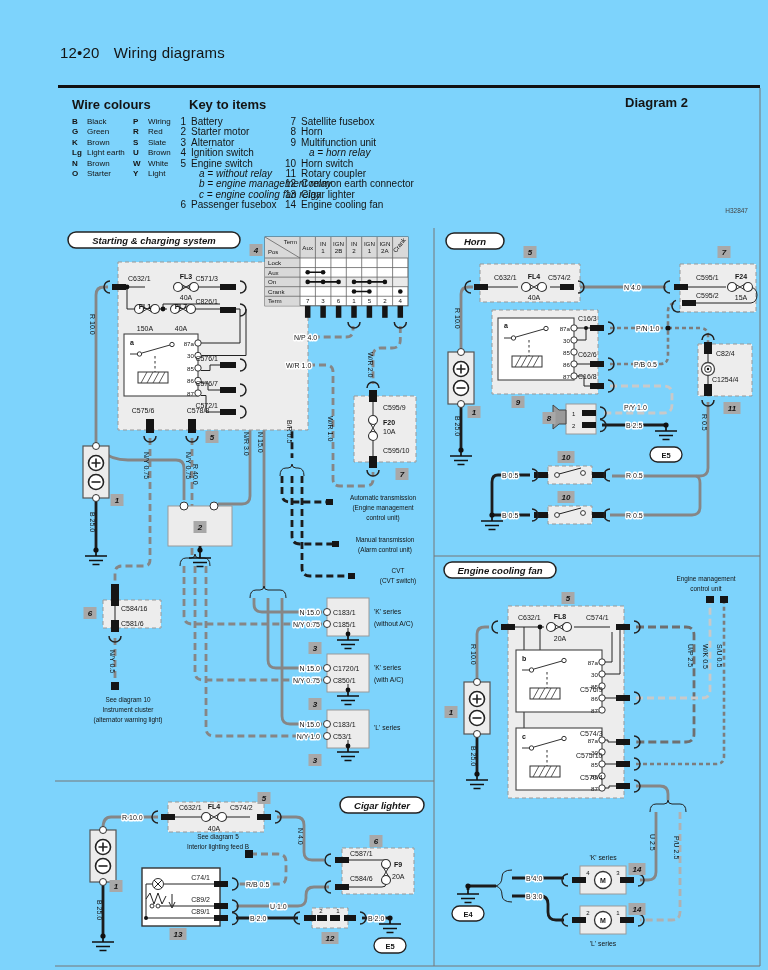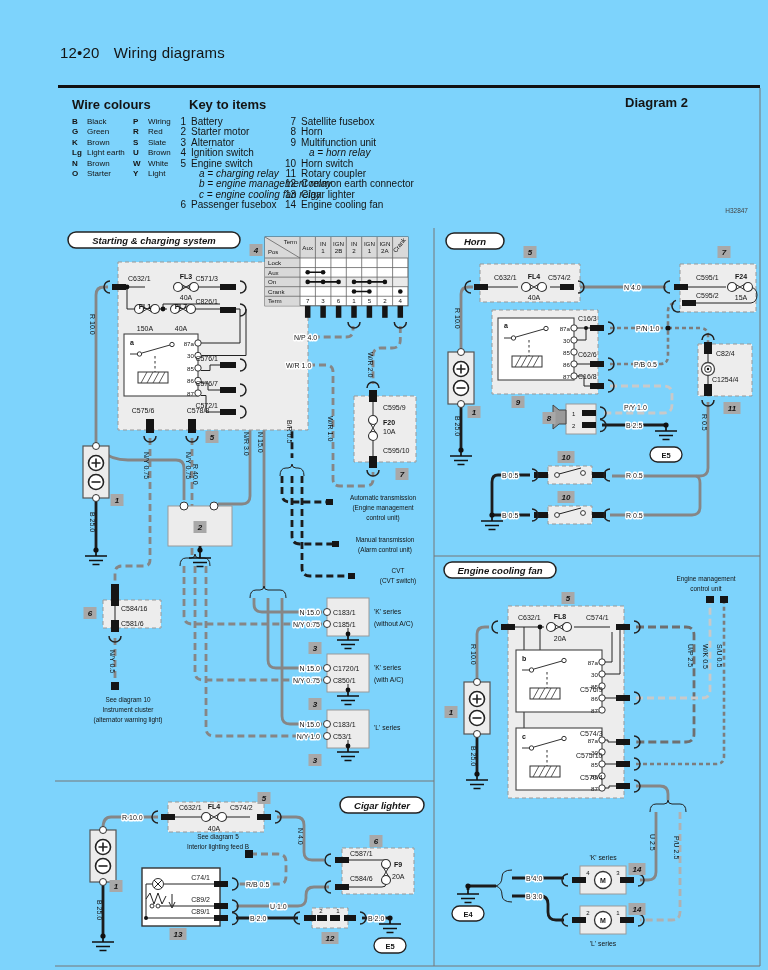--- a/index.html
+++ b/index.html
@@ -78,21 +78,21 @@
         <div class="crow"><span class="code">W</span><span>White</span></div>
         <div class="crow"><span class="code">Y</span><span>Light</span></div>
       </div>
     <div class="lg-title ki">Key to items</div>
     <div id="key-col1" class="keycol" style="left:173px">
         <div class="krow"><span class="knum">1</span><span>Battery</span></div>
         <div class="krow"><span class="knum">2</span><span>Starter motor</span></div>
         <div class="krow"><span class="knum">3</span><span>Alternator</span></div>
         <div class="krow"><span class="knum">4</span><span>Ignition switch</span></div>
         <div class="krow"><span class="knum">5</span><span>Engine switch</span></div>
-        <div class="krow ind"><span>a = charging relay</span></div>
+        <div class="krow ind"><span>a = without relay</span></div>
         <div class="krow ind"><span>b = engine management relay</span></div>
         <div class="krow ind"><span>c = engine cooling fan relay</span></div>
         <div class="krow"><span class="knum">6</span><span>Passenger fusebox</span></div>
       </div>
     <div id="key-col2" class="keycol" style="left:283px">
         <div class="krow"><span class="knum">7</span><span>Satellite fusebox</span></div>
         <div class="krow"><span class="knum">8</span><span>Horn</span></div>
         <div class="krow"><span class="knum">9</span><span>Multifunction unit</span></div>
         <div class="krow ind"><span>a = horn relay</span></div>
         <div class="krow"><span class="knum">10</span><span>Horn switch</span></div>

